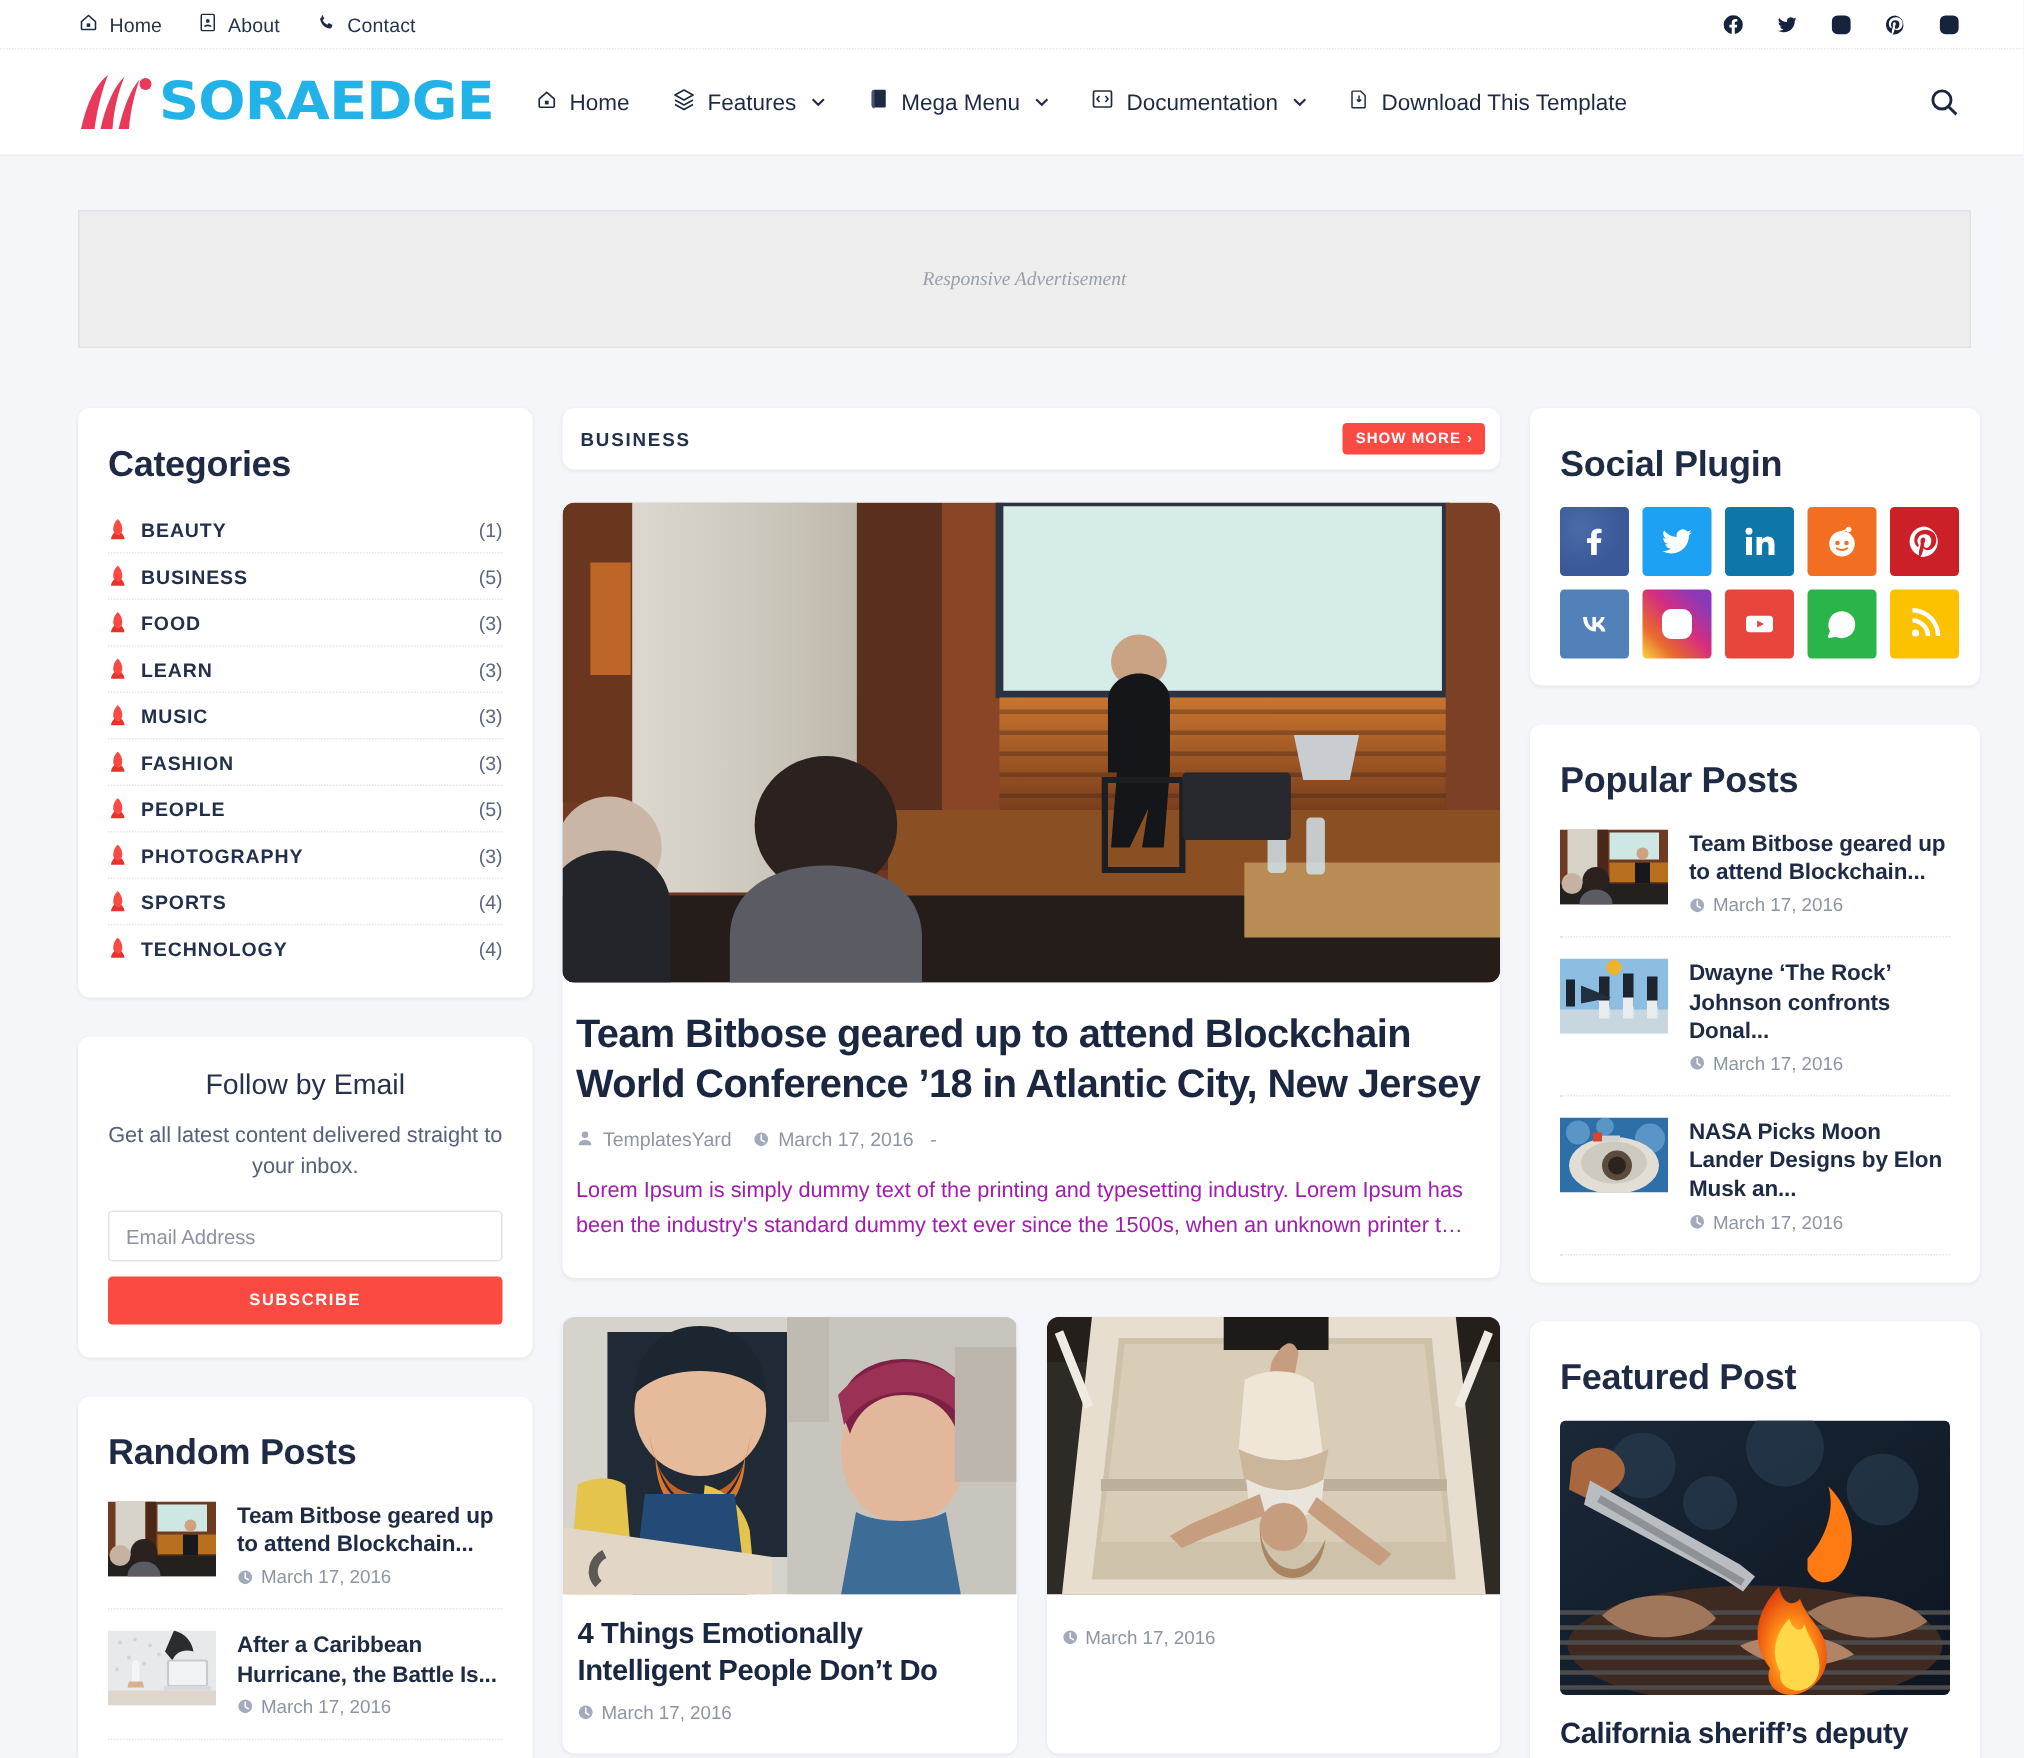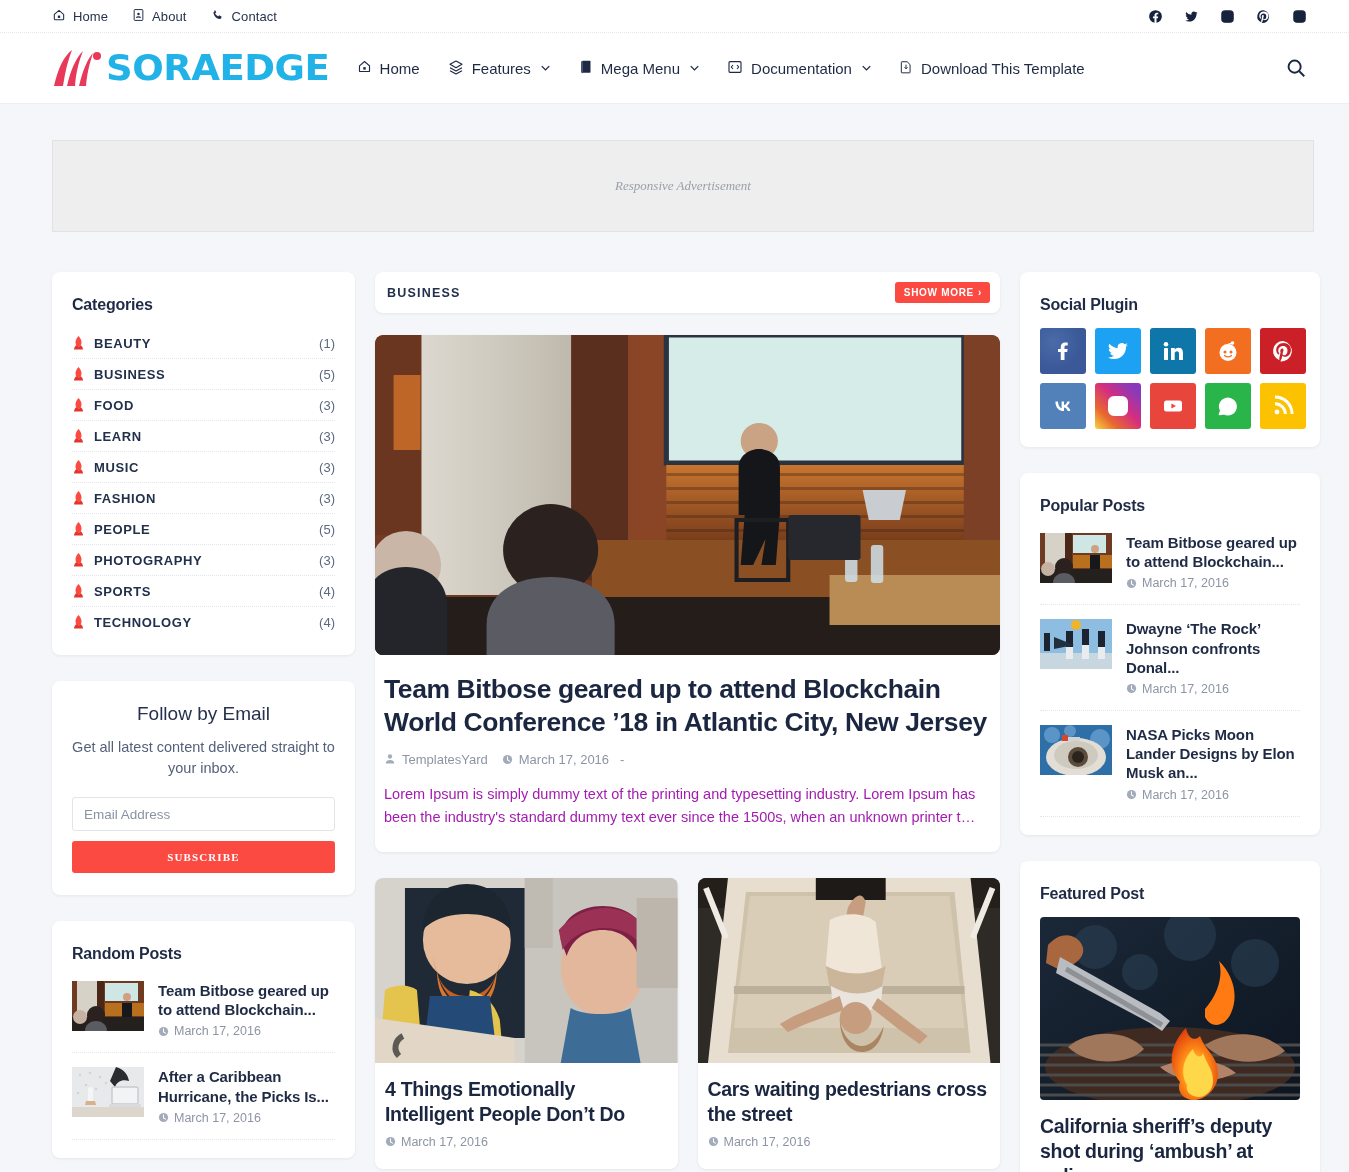--- a/index.html
+++ b/index.html
@@ -83,21 +83,21 @@
 
   .card {
     background: #ffffff;
     border-radius: 8px;
     box-shadow: 0 1px 3px rgba(30,40,60,.07);
     margin-bottom: 26px;
   }
   .card-pad { padding: 24px 20px 18px 20px; }
 
   .widget-title {
-    font-size: 16px;
+    font-size: 24px;
     font-weight: 700;
     color: #1f2b45;
     letter-spacing: -.2px;
     margin-bottom: 14px;
   }
 
   
   .cat-list { list-style: none; }
   .cat-row {
     display: flex; align-items: center;
@@ -121,21 +121,21 @@
     border: 1px solid #e1e4e9; border-radius: 3px;
     padding: 0 11px; font-size: 13.5px; color: #7a8395;
     font-family: "Liberation Sans", sans-serif;
     outline: none; background: #fff;
   }
   .fbe-input::placeholder { color: #8b93a3; }
   .fbe-btn {
     width: 100%; height: 32px; margin-top: 10px;
     background: #fb4a42; border: none; border-radius: 3px;
     color: #fff; font-size: 11px; font-weight: 700; letter-spacing: 1.1px;
-    font-family: Liberation Serif, serif;
+    font-family: Liberation Sans, sans-serif;
     cursor: pointer;
   }
 
   
   .mini {
     display: flex; gap: 14px;
     padding: 14px 0 14px 0;
     border-bottom: 1px dotted #e2e5ea;
   }
   .mini:first-of-type { padding-top: 4px; }
@@ -529,21 +529,21 @@
                     <circle cx="34" cy="16" r="1.3"></circle>
                   </g>
                   <path d="M44 0c8 2 12 8 13 14-6-2-12 0-14 6l-5-6z" fill="#2a2c30"></path>
                   <rect x="40" y="20" width="26" height="17" rx="1.5" fill="#f2f3f5" stroke="#c7cace" stroke-width="1.4"></rect>
                   <rect x="37" y="37" width="32" height="3" rx="1" fill="#d8dadd"></rect>
                   <rect x="16" y="20" width="5" height="16" rx="2.5" fill="#f4f5f6"></rect>
                   <path d="M14 34h9l1 4h-11z" fill="#d9b08c"></path>
                   <rect x="0" y="40" width="72" height="10" fill="#ddd6cd"></rect>
                 </svg></div>
               <div class="mini-body">
-                <div class="mini-title">After a Caribbean Hurricane, the Picks Is...</div>
+                <div class="mini-title">After a Caribbean Hurricane, the Battle Is...</div>
                 <div class="mini-date">
                   <span>
                     <svg class="clock" viewBox="0 0 24 24" fill="#a3abba">
                       <circle cx="12" cy="12" r="10"></circle>
                       <path d="M12 6v7l4.5 2.6" stroke="#fff" stroke-width="2.2" fill="none" stroke-linecap="round"></path>
                     </svg>
                   </span>
                   <span>March 17, 2016</span>
                 </div>
               </div>
@@ -698,21 +698,20 @@
               <path d="M132 42c14-8 34-8 46 2l6 46c-18 8-40 8-56-2z" fill="#efe6d8"></path>
               <path d="M128 88c20 10 42 10 60 0l-4 22c-18 8-36 8-52 0z" fill="#cbb69c"></path>
               <path d="M133 108c18 10 36 10 52 0l-2 20c-16 8-32 8-48 0z" fill="#e9e4dc"></path>
               <circle cx="158" cy="140" r="16" fill="#c79d80"></circle>
               <path d="M142 140c0 22 10 34 22 34s20-10 22-26c-6 14-14 20-22 20s-20-8-22-28z" fill="#a98564"></path>
               <path d="M142 118 96 138l-14 8 8 8 18-8 38-14z" fill="#c79d80"></path>
               <path d="M180 120l34 26 16 12-8 8-20-14-28-22z" fill="#c79d80"></path>
             </svg>
           </div>
           <div class="dual-body">
-            <h3 class="dual-title">Cars waiting pedestrians cross the street</h3>
             <div class="dual-date">
               <span class="ic">
                 <svg class="clock" viewBox="0 0 24 24" fill="#a3abba">
                     <circle cx="12" cy="12" r="10"></circle>
                     <path d="M12 6v7l4.5 2.6" stroke="#fff" stroke-width="2.2" fill="none" stroke-linecap="round"></path>
                   </svg>
               </span>
               <span>March 17, 2016</span>
             </div>
           </div>

